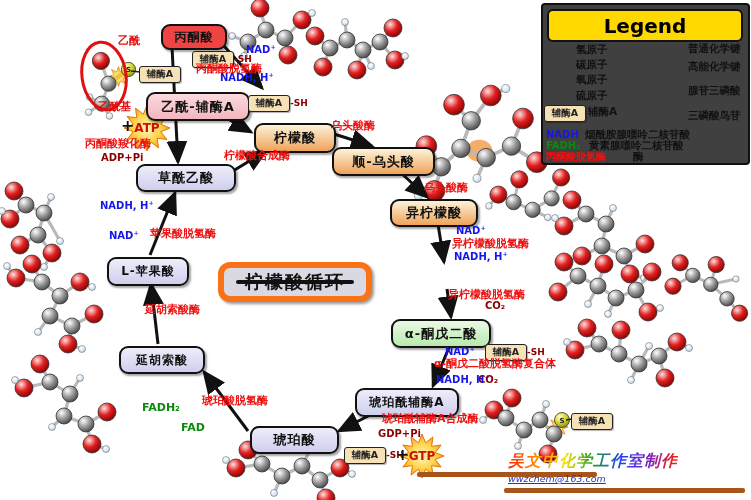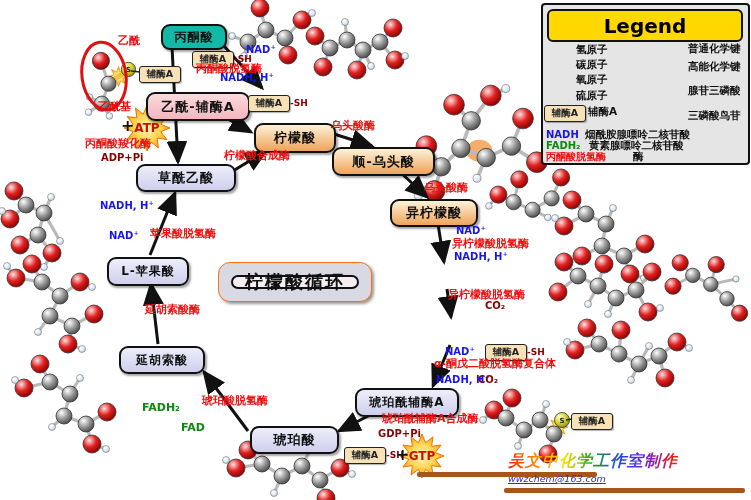--- a/index.html
+++ b/index.html
@@ -2,44 +2,44 @@
 <html><head>
 <meta charset="utf-8">
 <style>
   html,body{margin:0;padding:0;background:#fff;}
   #stage{position:relative;width:751px;height:500px;background:#ffffff;overflow:hidden;
          font-family:"DejaVu Sans",sans-serif;}
   #art{position:absolute;left:0;top:0;z-index:1;}
   .node{position:absolute;z-index:3;border:2px solid #111;border-radius:9px;
         display:flex;align-items:center;justify-content:center;font-weight:bold;color:#111;
         letter-spacing:1px;box-shadow:1.5px 2px 2px rgba(0,0,0,.35);}
-  .cream{background:#14b8a6;}
+  .cream{background:#ef4444;}
   .pink{background:linear-gradient(#fbdadd,#f3b6bf);}
   .orange{background:linear-gradient(#fdf2d8,#efa35a);}
   .green{background:linear-gradient(#eafae5,#b9e9ad);}
   .lavender{background:linear-gradient(#ededfa,#cfcfee);}
-  .center-outer{position:absolute;z-index:3;border:1px solid #f97316;border-radius:12px;
+  .center-outer{position:absolute;z-index:3;border:6px solid #f97316;border-radius:12px;
         background:#d9d9e4;box-shadow:2px 2px 3px rgba(0,0,0,.4);padding:12px;box-sizing:border-box;}
   .center-inner{width:100%;height:100%;border:2px solid #111;border-radius:8px;background:#f6edf0;
         display:flex;align-items:center;justify-content:center;font-weight:bold;font-size:18px;
         letter-spacing:2px;color:#111;box-sizing:border-box;}
   .coa{position:absolute;z-index:4;width:40px;height:15px;background:#f7e2b8;border:1.5px solid #222;
        border-radius:3px;font-size:9.5px;font-weight:bold;color:#222;display:flex;align-items:center;
        justify-content:center;box-shadow:1px 1px 1px rgba(0,0,0,.3);}
   .coa-suffix{position:absolute;z-index:4;font-size:9px;font-weight:bold;color:#8b0000;white-space:nowrap;}
   .lab{position:absolute;z-index:4;white-space:nowrap;font-weight:bold;line-height:1.1;}
   .enzyme{color:#ee1111;font-size:11px;}
   .darkred{color:#8b0000;font-size:10px;}
   .blue{color:#1616ea;font-size:10px;}
   .greentxt{color:#0b8a0b;font-size:11px;}
   .rednote{color:#e01010;font-size:11px;}
   .legendlab{color:#111;font-size:10.5px;}
   .plus{font-size:16px;color:#111;}
   .bar{position:absolute;z-index:2;background:#a8551c;border-radius:2px;}
-  .legend{position:absolute;left:541px;top:3px;width:205px;height:158px;background:#e5e5e5;
+  .legend{position:absolute;left:541px;top:3px;width:205px;height:158px;background:#404040;
           border:2.5px solid #111;border-radius:4px;z-index:2;}
   .legend-title{position:absolute;left:4px;top:4px;width:192px;height:29px;background:#ffd800;
           border:2px solid #111;border-radius:6px;display:flex;align-items:center;justify-content:center;
           font-weight:bold;font-size:20px;color:#000;}
   .wm{position:absolute;left:508px;top:451px;z-index:5;}
   .wm1{font-weight:bold;font-style:italic;font-size:16px;letter-spacing:1px;
        background:linear-gradient(90deg,#ff2000,#ff8c00,#ffe000,#20a020,#2040ff,#8020c0,#ff2000);
        -webkit-background-clip:text;background-clip:text;color:transparent;}
   .wm2{font-size:9.5px;font-style:italic;color:#2233cc;text-decoration:underline;margin-top:1px;}
 </style>
@@ -451,20 +451,21 @@
 
   <div class="wm">
     <div class="wm1">吴文中化学工作室制作</div>
     <div class="wm2">wwzchem@163.com</div>
   </div>
 <div class="node cream" style="left: 161px; top: 24px; width: 62px; height: 22px; font-size: 12px;">丙酮酸</div>
     <div class="node pink" style="left: 146px; top: 92px; width: 100px; height: 25px; font-size: 13px;">乙酰-辅酶A</div>
     <div class="node orange" style="left: 254px; top: 123px; width: 78px; height: 26px; font-size: 13px;">柠檬酸</div>
     <div class="node orange" style="left: 332px; top: 147px; width: 99px; height: 25px; font-size: 13px;">顺-乌头酸</div>
     <div class="node orange" style="left: 390px; top: 199px; width: 84px; height: 24px; font-size: 13px;">异柠檬酸</div>
+    <div class="node green" style="left: 391px; top: 319px; width: 96px; height: 25px; font-size: 13px;">α-酮戊二酸</div>
     <div class="node lavender" style="left: 355px; top: 388px; width: 100px; height: 25px; font-size: 12px;">琥珀酰辅酶A</div>
     <div class="node lavender" style="left: 250px; top: 426px; width: 85px; height: 24px; font-size: 13px;">琥珀酸</div>
     <div class="node lavender" style="left: 119px; top: 346px; width: 82px; height: 24px; font-size: 12px;">延胡索酸</div>
     <div class="node lavender" style="left: 107px; top: 257px; width: 78px; height: 25px; font-size: 12px;">L-苹果酸</div>
     <div class="node lavender" style="left: 136px; top: 164px; width: 96px; height: 24px; font-size: 13px;">草酰乙酸</div>
     <div class="coa" style="left: 192px; top: 51px;">辅酶A</div>
     <span class="coa-suffix" style="left: 234px; top: 54px;">-SH</span>
     <div class="coa" style="left: 248px; top: 95px;">辅酶A</div>
     <span class="coa-suffix" style="left: 290px; top: 98px;">-SH</span>
     <div class="coa" style="left: 485px; top: 344px;">辅酶A</div>

